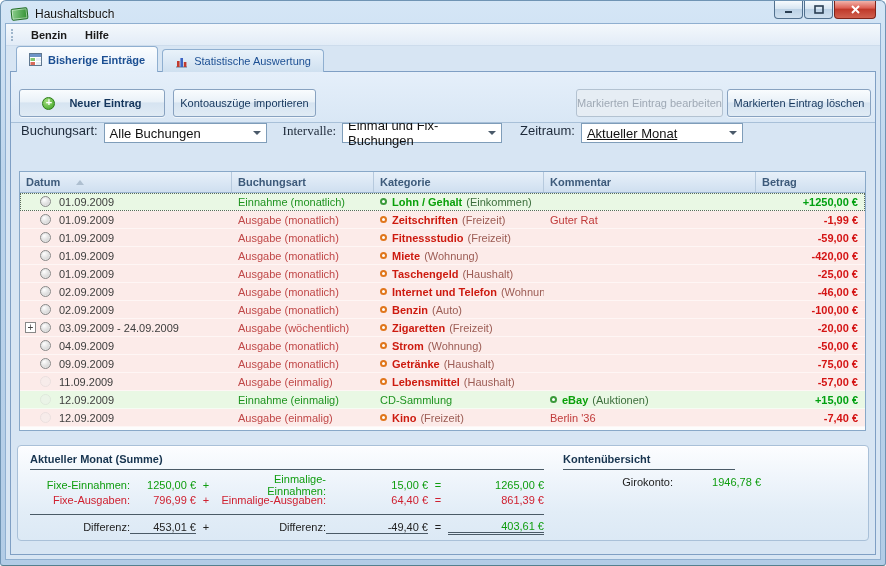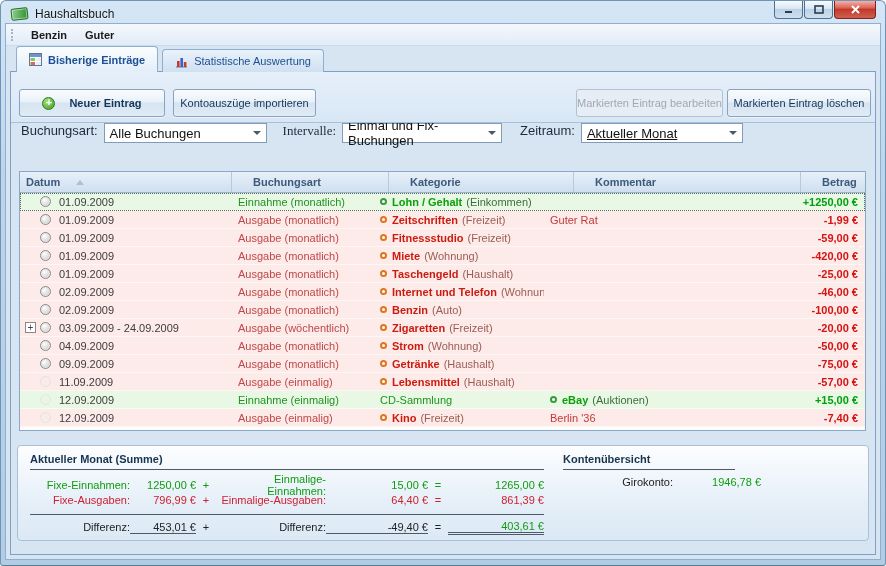--- a/index.html
+++ b/index.html
@@ -44,21 +44,21 @@
   .flabel.f2{margin-left:16px;font-family:Liberation Serif, serif;}
   .flabel.f3{margin-left:18px;}
   .combo{margin-left:6px;height:20px;background:#fff;border:1px solid #7f9db9;display:flex;align-items:center;
     justify-content:space-between;padding:0 5px;box-sizing:border-box;color:#111;}
   .combo .arrow{width:0;height:0;border-left:4px solid transparent;border-right:4px solid transparent;border-top:4px solid #4a5a6a;margin-left:6px;}
   .combo.c1{width:163px;}.combo.c2{width:160px;}.combo.c3{width:162px;text-decoration:underline;}
   
   .table-wrap{margin:4px 9px 0 8px;height:260px;border:1px solid #88a8c8;background:#fdfdfd;overflow:hidden;box-sizing:border-box;}
   .thead,.trow{display:grid;grid-template-columns:212px 142px 170px 212px 1fr;}
   .thead{height:20px;background:linear-gradient(#e7f0f9,#cfdff0);border-bottom:1px solid #9ab4cf;
-    font-size:11px;font-weight:bold;color:#3d5a7a;align-items:center;gap:15px;}
+    font-size:11px;font-weight:bold;color:#3d5a7a;align-items:center;}
   .th{display:flex;align-items:center;height:100%;padding-left:6px;border-right:1px solid #b6c9dd;box-sizing:border-box;}
   .th:last-child{border-right:none;}
   .sort-arrow{width:0;height:0;border-left:4px solid transparent;border-right:4px solid transparent;
     border-bottom:5px solid #aebfd0;margin-left:16px;}
   .trow{height:18px;align-items:center;font-size:11px;border-bottom:1px solid rgba(255,255,255,.55);box-sizing:border-box;}
   .trow.kind-income{background:#e9f8e4;}
   .trow.kind-expense{background:#fcebe9;}
   .trow.selected{outline:1px dotted #5a6a5a;outline-offset:-1px;}
   .c-date{display:flex;align-items:center;padding-left:5px;color:#3c3c3c;}
   .expander{width:9px;height:9px;border:1px solid #888;background:#fff;margin-right:4px;position:relative;flex:0 0 9px;}
@@ -128,21 +128,21 @@
             <line x1="8" y1="1" x2="1" y2="8" stroke="#fff" stroke-width="2"></line>
           </svg>
       </div>
     </div>
   </div>
 
   <div class="app-frame">
     <div class="menubar">
       <span class="gripper"></span>
       <span class="menu-item">Benzin</span>
-      <span class="menu-item">Guter</span>
+      <span class="menu-item">Hilfe</span>
     </div>
 
     <div class="tabstrip">
       <div class="tab active">
         <svg class="ticon" width="13" height="13">
           <rect x="0.5" y="0.5" width="12" height="12" fill="#fff" stroke="#607890"></rect>
           <rect x="1" y="1" width="11" height="3" fill="#6f94c8"></rect>
           <rect x="1.5" y="5" width="4.5" height="3" fill="#7fc56f"></rect>
           <rect x="7" y="5" width="5" height="3" fill="#e6eef6"></rect>
           <rect x="1.5" y="9" width="4.5" height="3" fill="#d86a5a"></rect>

